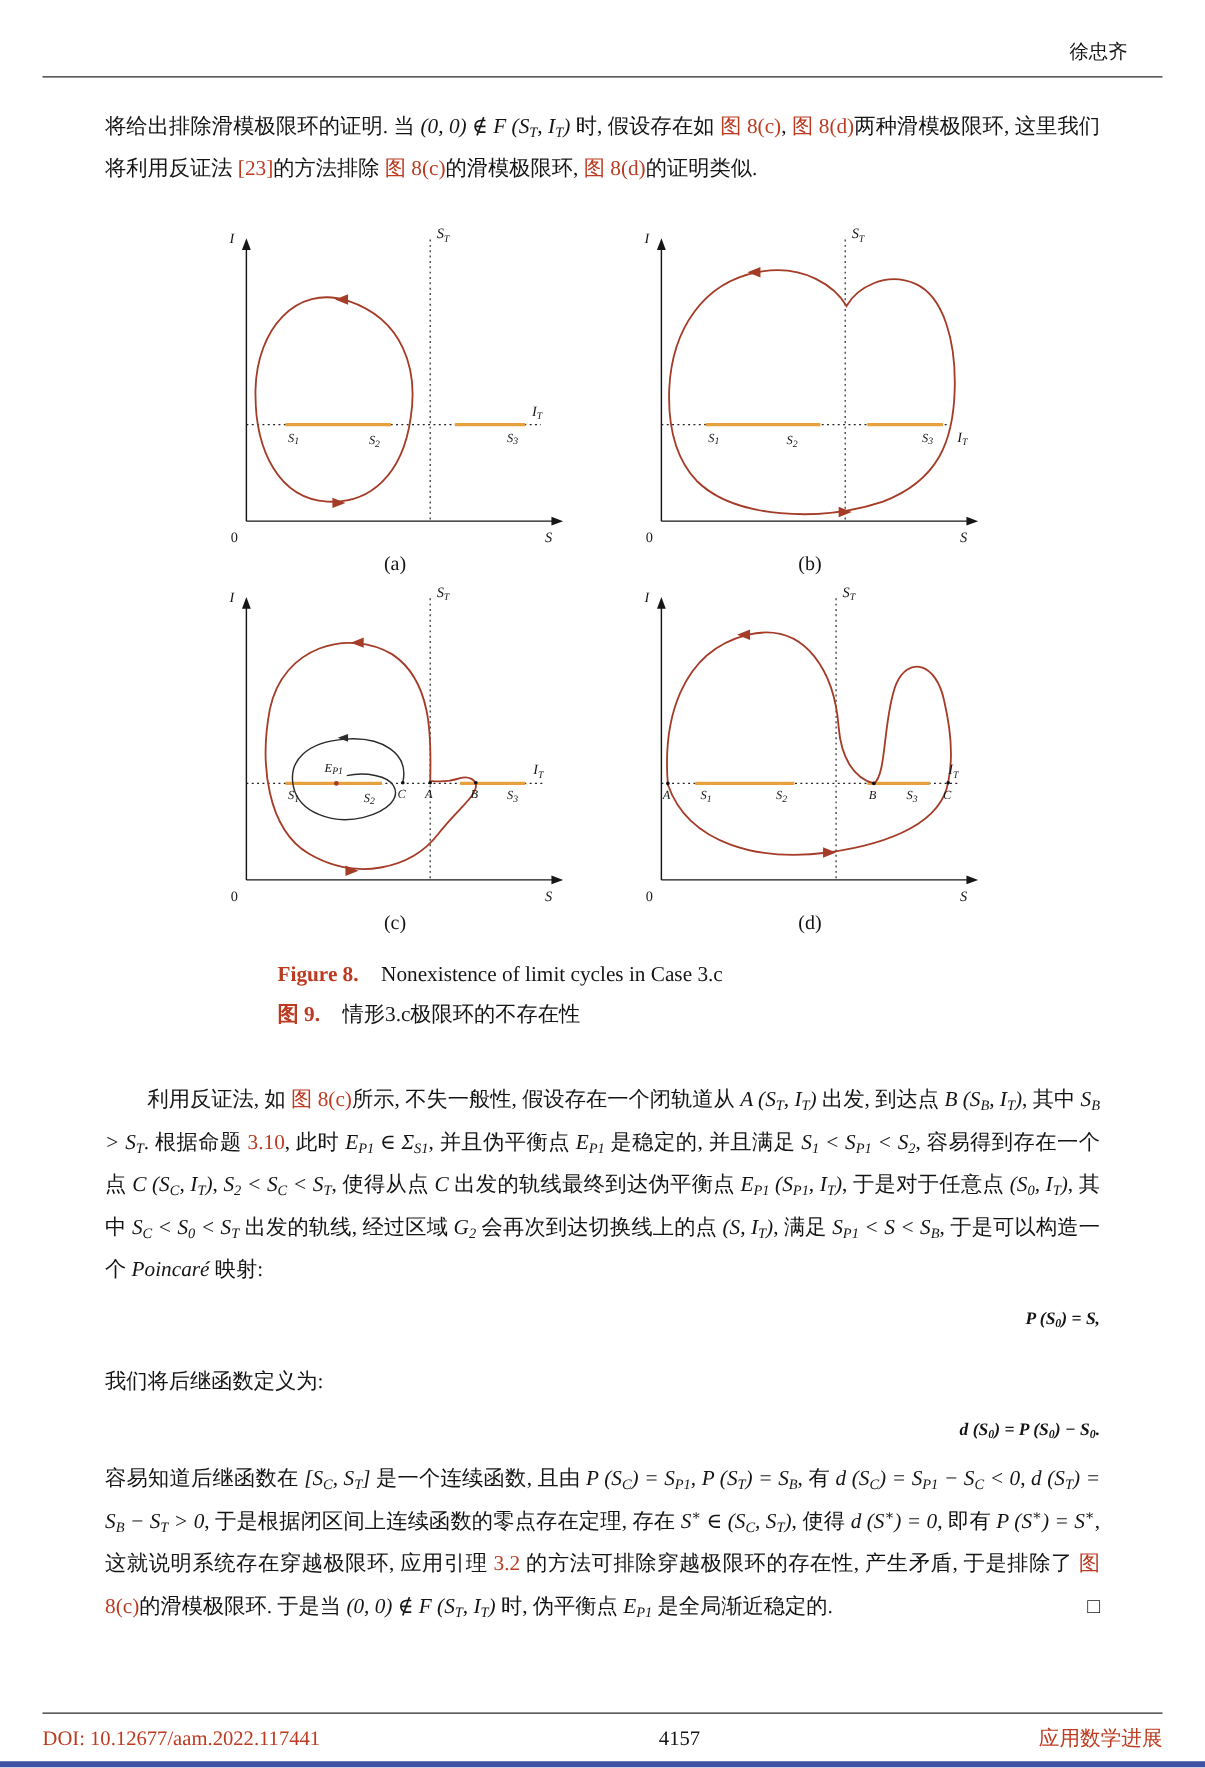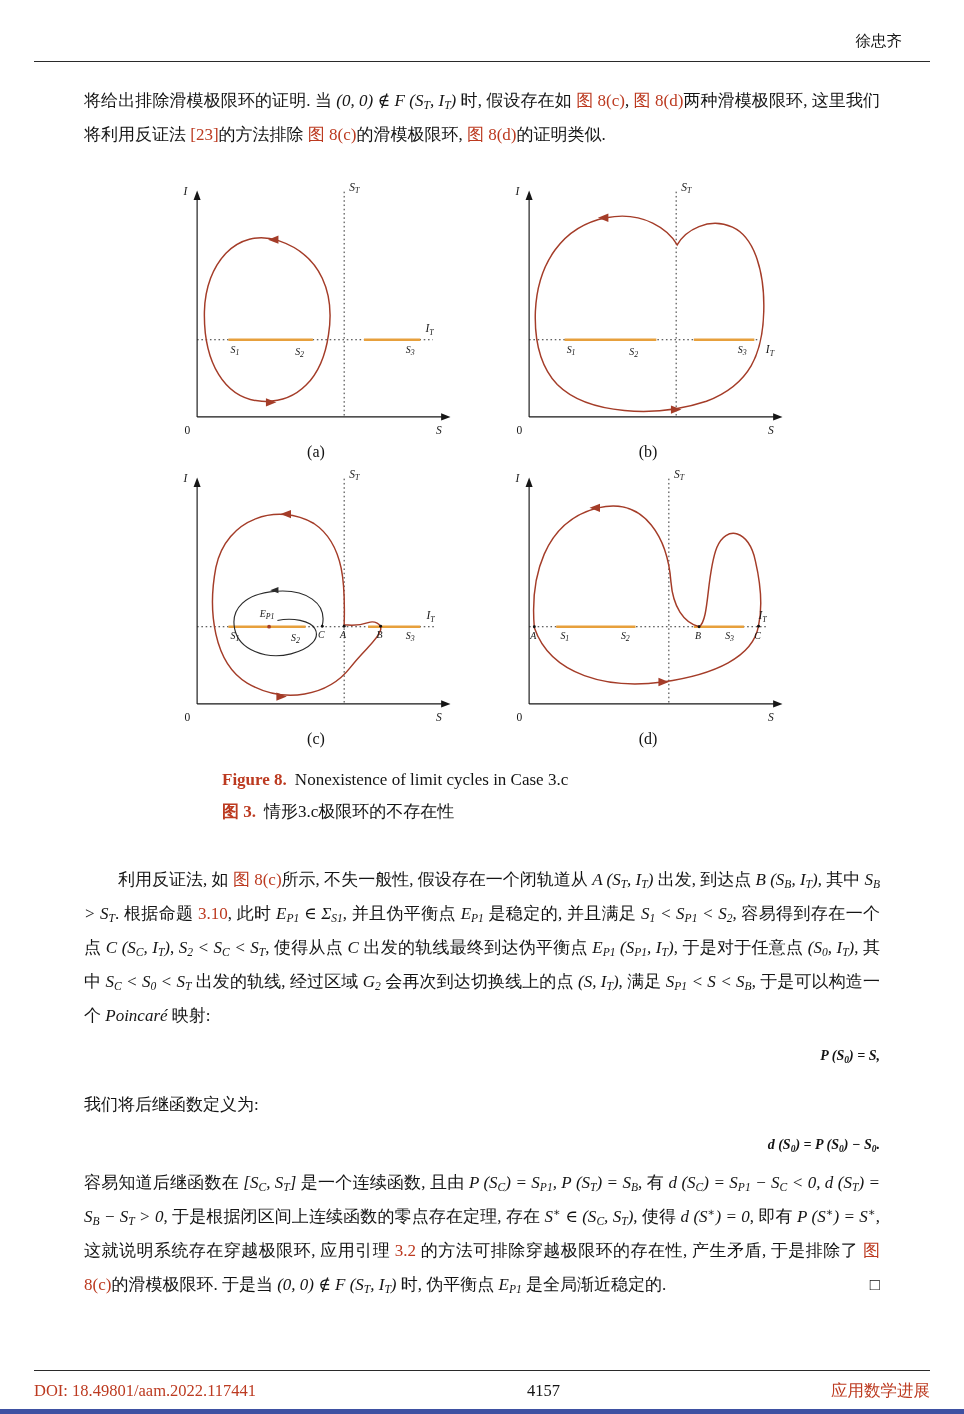--- a/index.html
+++ b/index.html
@@ -27,21 +27,21 @@
   span.sup{font-size:68%;vertical-align:0.5em;}
   .equation{text-align:right;font-size:14px;margin:15px 0 12px;font-weight:bold;}
   .defn{margin-top:24px;}
   .qed{float:right;font-size:17px;}
   
   .figure{width:624px;margin:26px auto 0;display:grid;
     grid-template-columns:292px 292px;column-gap:40px;row-gap:4px;justify-content:center;}
   .panel{display:flex;flex-direction:column;align-items:center;}
   .pcap{text-align:center;font-size:16px;margin-top:2px;}
   .figcap{width:520px;margin:16px auto 0;font-size:17px;line-height:1.9;}
-  .figcap .lab{font-weight:bold;color:var(--accent);margin-right:8px;text-align:right;}
+  .figcap .lab{font-weight:bold;color:var(--accent);margin-right:18px;text-align:right;}
   .plot{display:block;}
   .plot text{font-family:"Liberation Serif","DejaVu Serif",serif;font-size:11px;
     font-style:italic;fill:#161616;}
   .plot text.up{font-style:normal;}
   .plot text.pt{font-size:9.5px;}
   .plot tspan.sb{font-size:7.5px;}
   .plot .ax{stroke:#161616;stroke-width:1.1;}
   .plot .axh{fill:#161616;}
   .plot .dot{stroke:#222;stroke-width:0.9;stroke-dasharray:1.5,2.6;}
   .plot .seg{stroke:var(--orange);stroke-width:2.4;}
@@ -185,34 +185,34 @@
       </svg>
       <div class="pcap">(d)</div>
     </div>
   </div>
 
   <div class="figcap">
     <div>
       <span class="lab">Figure 8.</span><span>Nonexistence of limit cycles in Case 3.c</span>
     </div>
     <div>
-      <span class="lab">图 3.</span><span>情形3.c极限环的不存在性</span>
+      <span class="lab">图 9.</span><span>情形3.c极限环的不存在性</span>
     </div>
   </div>
 
   <p class="para indent p2"><span>利用反证法, 如 </span><span class="red">图 8(c)</span><span>所示, 不失一般性, 假设存在一个闭轨道从 </span><span class="m">A (S</span><span class="m sub">T</span><span class="m">, I</span><span class="m sub">T</span><span class="m">)</span><span> 出发, 到达点 </span><span class="m">B (S</span><span class="m sub">B</span><span class="m">, I</span><span class="m sub">T</span><span class="m">)</span><span>, 其中 </span><span class="m">S</span><span class="m sub">B</span><span class="m"> &gt; S</span><span class="m sub">T</span><span>. 根据命题 </span><span class="red it">3.10</span><span>, 此时 </span><span class="m">E</span><span class="m sub">P1</span><span class="m"> ∈ Σ</span><span class="m sub">S1</span><span>, 并且伪平衡点 </span><span class="m">E</span><span class="m sub">P1</span><span> 是稳定的, 并且满足 </span><span class="m">S</span><span class="m sub">1</span><span class="m"> &lt; S</span><span class="m sub">P1</span><span class="m"> &lt; S</span><span class="m sub">2</span><span>, 容易得到存在一个点 </span><span class="m">C (S</span><span class="m sub">C</span><span class="m">, I</span><span class="m sub">T</span><span class="m">)</span><span>, </span><span class="m">S</span><span class="m sub">2</span><span class="m"> &lt; S</span><span class="m sub">C</span><span class="m"> &lt; S</span><span class="m sub">T</span><span>, 使得从点 </span><span class="m">C</span><span> 出发的轨线最终到达伪平衡点 </span><span class="m">E</span><span class="m sub">P1</span><span class="m"> (S</span><span class="m sub">P1</span><span class="m">, I</span><span class="m sub">T</span><span class="m">)</span><span>, 于是对于任意点 </span><span class="m">(S</span><span class="m sub">0</span><span class="m">, I</span><span class="m sub">T</span><span class="m">)</span><span>, 其中 </span><span class="m">S</span><span class="m sub">C</span><span class="m"> &lt; S</span><span class="m sub">0</span><span class="m"> &lt; S</span><span class="m sub">T</span><span> 出发的轨线, 经过区域 </span><span class="m">G</span><span class="m sub">2</span><span> 会再次到达切换线上的点 </span><span class="m">(S, I</span><span class="m sub">T</span><span class="m">)</span><span>, 满足 </span><span class="m">S</span><span class="m sub">P1</span><span class="m"> &lt; S &lt; S</span><span class="m sub">B</span><span>, 于是可以构造一个 </span><span class="m">Poincaré</span><span> 映射:</span></p>
 
   <div class="equation"><span class="m">P (S</span><span class="m sub">0</span><span class="m">) = S,</span></div>
 
   <p class="para defn">我们将后继函数定义为:</p>
 
   <div class="equation"><span class="m">d (S</span><span class="m sub">0</span><span class="m">) = P (S</span><span class="m sub">0</span><span class="m">) − S</span><span class="m sub">0</span><span class="m">.</span></div>
 
   <p class="para p3"><span><span>容易知道后继函数在 </span><span class="m">[S</span><span class="m sub">C</span><span class="m">, S</span><span class="m sub">T</span><span class="m">]</span><span> 是一个连续函数, 且由 </span><span class="m">P (S</span><span class="m sub">C</span><span class="m">) = S</span><span class="m sub">P1</span><span class="m">, P (S</span><span class="m sub">T</span><span class="m">) = S</span><span class="m sub">B</span><span>, 有 </span><span class="m">d (S</span><span class="m sub">C</span><span class="m">) = S</span><span class="m sub">P1</span><span class="m"> − S</span><span class="m sub">C</span><span class="m"> &lt; 0, d (S</span><span class="m sub">T</span><span class="m">) = S</span><span class="m sub">B</span><span class="m"> − S</span><span class="m sub">T</span><span class="m"> &gt; 0</span><span>, 于是根据闭区间上连续函数的零点存在定理, 存在 </span><span class="m">S</span><span class="m sup">∗</span><span class="m"> ∈ (S</span><span class="m sub">C</span><span class="m">, S</span><span class="m sub">T</span><span class="m">)</span><span>, 使得 </span><span class="m">d (S</span><span class="m sup">∗</span><span class="m">) = 0</span><span>, 即有 </span><span class="m">P (S</span><span class="m sup">∗</span><span class="m">) = S</span><span class="m sup">∗</span><span>, 这就说明系统存在穿越极限环, 应用引理 </span><span class="red it">3.2</span><span> 的方法可排除穿越极限环的存在性, 产生矛盾, 于是排除了 </span><span class="red">图 8(c)</span><span>的滑模极限环. 于是当 </span><span class="m">(0, 0) ∉ F (S</span><span class="m sub">T</span><span class="m">, I</span><span class="m sub">T</span><span class="m">)</span><span> 时, 伪平衡点 </span><span class="m">E</span><span class="m sub">P1</span><span> 是全局渐近稳定的.</span></span><span class="qed">□</span></p>
 
 </div>
 
 <div class="footer">
-  <span class="red">DOI: 18.49801/aam.2022.117441</span>
+  <span class="red">DOI: 10.12677/aam.2022.117441</span>
   <span>4157</span>
   <span class="red">应用数学进展</span>
 </div>
 <div class="bottom-bar"></div>
 
 </body></html>

